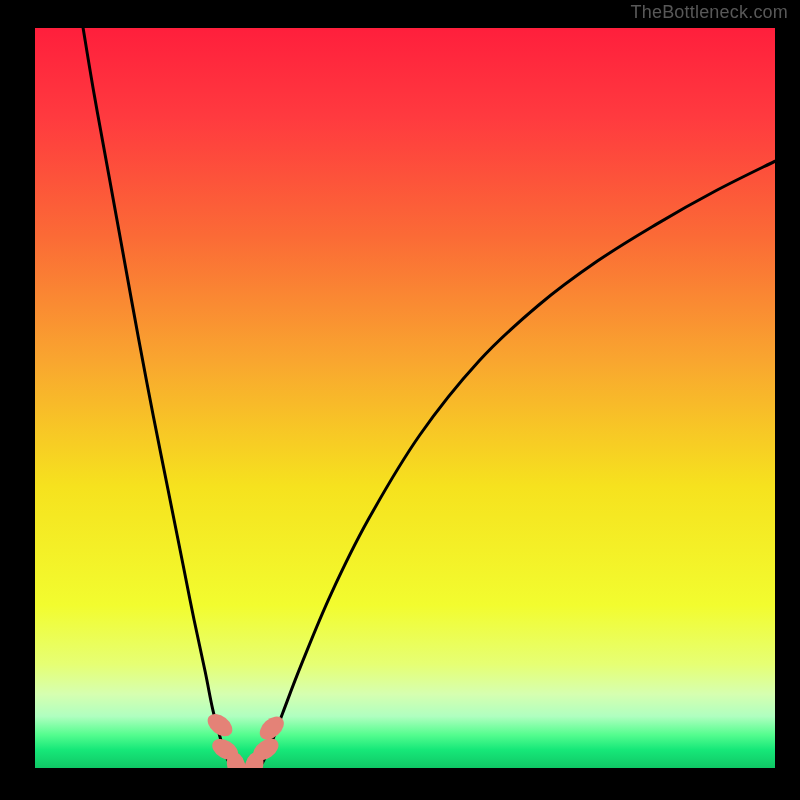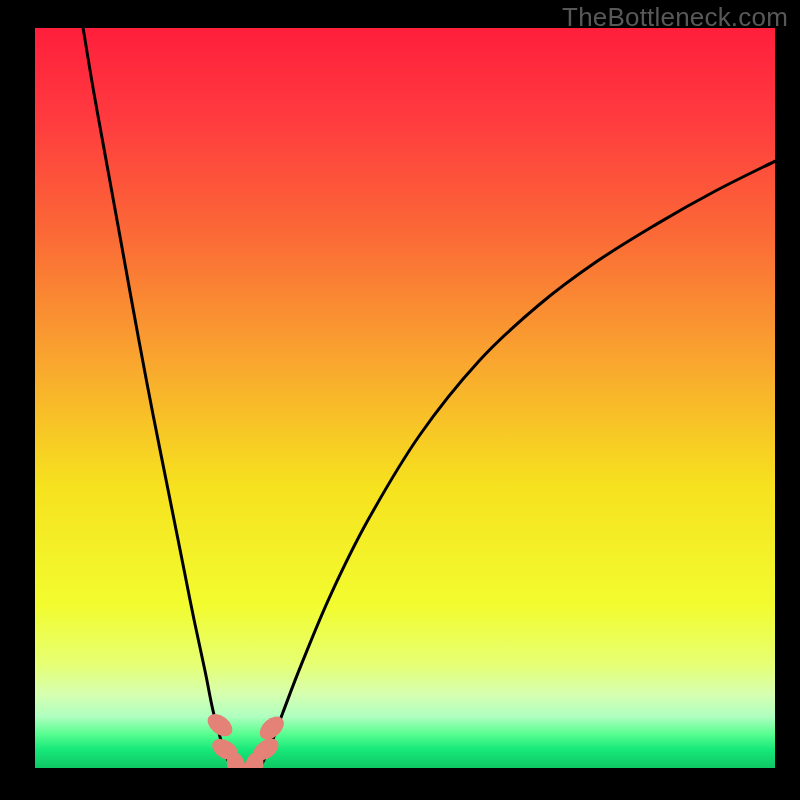--- a/index.html
+++ b/index.html
@@ -21,21 +21,21 @@
   }
   .plot-area {
     position: absolute;
     box-sizing: border-box;
   }
   .watermark {
     position: absolute;
     top: 2px;
     right: 12px;
     color: #585858;
-    font-size: 26px;
+    font-size: 18px;
     font-weight: 400;
     letter-spacing: 0.2px;
     user-select: none;
   }
   svg { display: block; }
 </style>
 </head>
 <body>
 
 <div class="frame">

